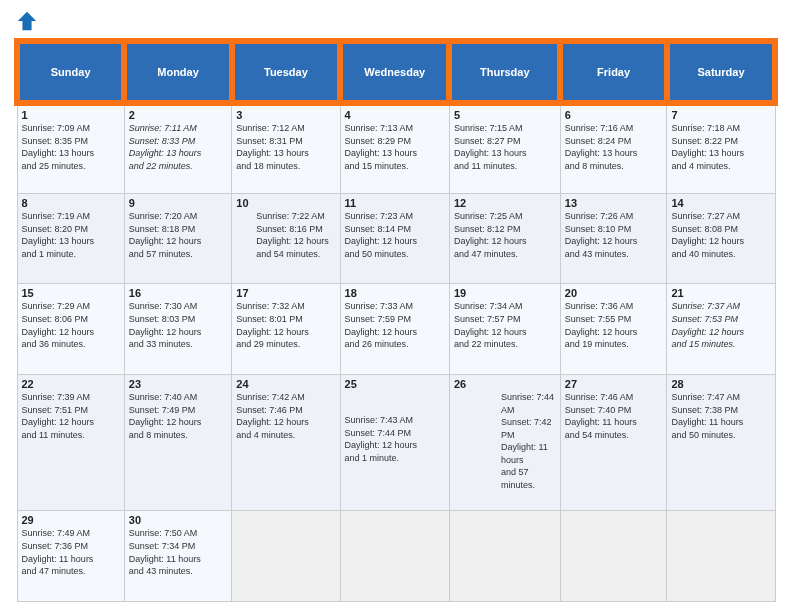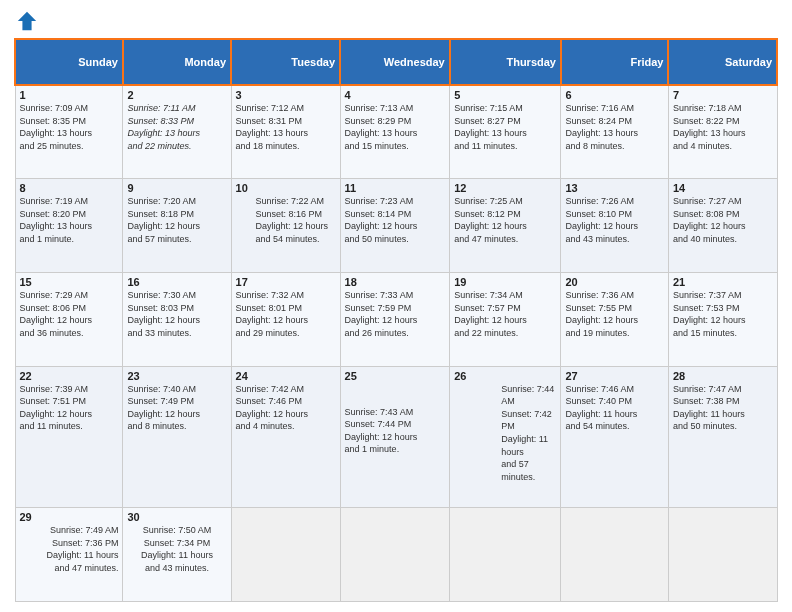--- a/index.html
+++ b/index.html
@@ -57,25 +57,25 @@
     }
     .calendar {
       width: 100%;
       border-collapse: collapse;
       flex: 1;
       font-size: 9.5px;
     }
     .calendar thead tr th {
       background: #2c6db5;
       color: #fff;
-      padding: 16px 4px;
+      padding: 22px 4px;
       font-size: 11px;
       font-weight: bold;
-      border: 2px solid #f97316;
-      text-align: right;
+      border: 6px solid #f97316;
+      text-align: center;
     }
     .calendar tbody tr td {
       border: 1px solid #ccc;
       vertical-align: top;
       padding: 3px 4px;
       width: 113px;
       height: 80px;
       background: #fff;
     }
     .calendar tbody tr:nth-child(odd) td {
@@ -276,21 +276,21 @@
           </td>
           <td>
             <span class="day-num">20</span>
             <div class="day-info" style="white-space: pre-line;">Sunrise: 7:36 AM
 Sunset: 7:55 PM
 Daylight: 12 hours
 and 19 minutes.</div>
           </td>
           <td>
             <span class="day-num">21</span>
-            <div class="day-info" style="white-space: pre-line;">Sunrise: 7:37 AM
+            <div class="day-info" style="white-space: pre-line; font-style: italic;">Sunrise: 7:37 AM
 Sunset: 7:53 PM
 Daylight: 12 hours
 and 15 minutes.</div>
           </td>
         </tr>
         <tr>
           <td>
             <span class="day-num">22</span>
             <div class="day-info" style="white-space: pre-line;">Sunrise: 7:39 AM
 Sunset: 7:51 PM
@@ -336,28 +336,28 @@
             <span class="day-num">28</span>
             <div class="day-info" style="white-space: pre-line;">Sunrise: 7:47 AM
 Sunset: 7:38 PM
 Daylight: 11 hours
 and 50 minutes.</div>
           </td>
         </tr>
         <tr class="last-row">
           <td>
             <span class="day-num">29</span>
-            <div class="day-info" style="white-space: pre-line; text-align: right;">Sunrise: 7:49 AM
+            <div class="day-info" style="white-space: pre-line;">Sunrise: 7:49 AM
 Sunset: 7:36 PM
 Daylight: 11 hours
 and 47 minutes.</div>
           </td>
           <td>
             <span class="day-num">30</span>
-            <div class="day-info" style="white-space: pre-line; text-align: center;">Sunrise: 7:50 AM
+            <div class="day-info" style="white-space: pre-line;">Sunrise: 7:50 AM
 Sunset: 7:34 PM
 Daylight: 11 hours
 and 43 minutes.</div>
           </td>
           <td class="empty-cell"></td>
           <td class="empty-cell"></td>
           <td class="empty-cell"></td>
           <td class="empty-cell"></td>
           <td class="empty-cell"></td>
         </tr>

